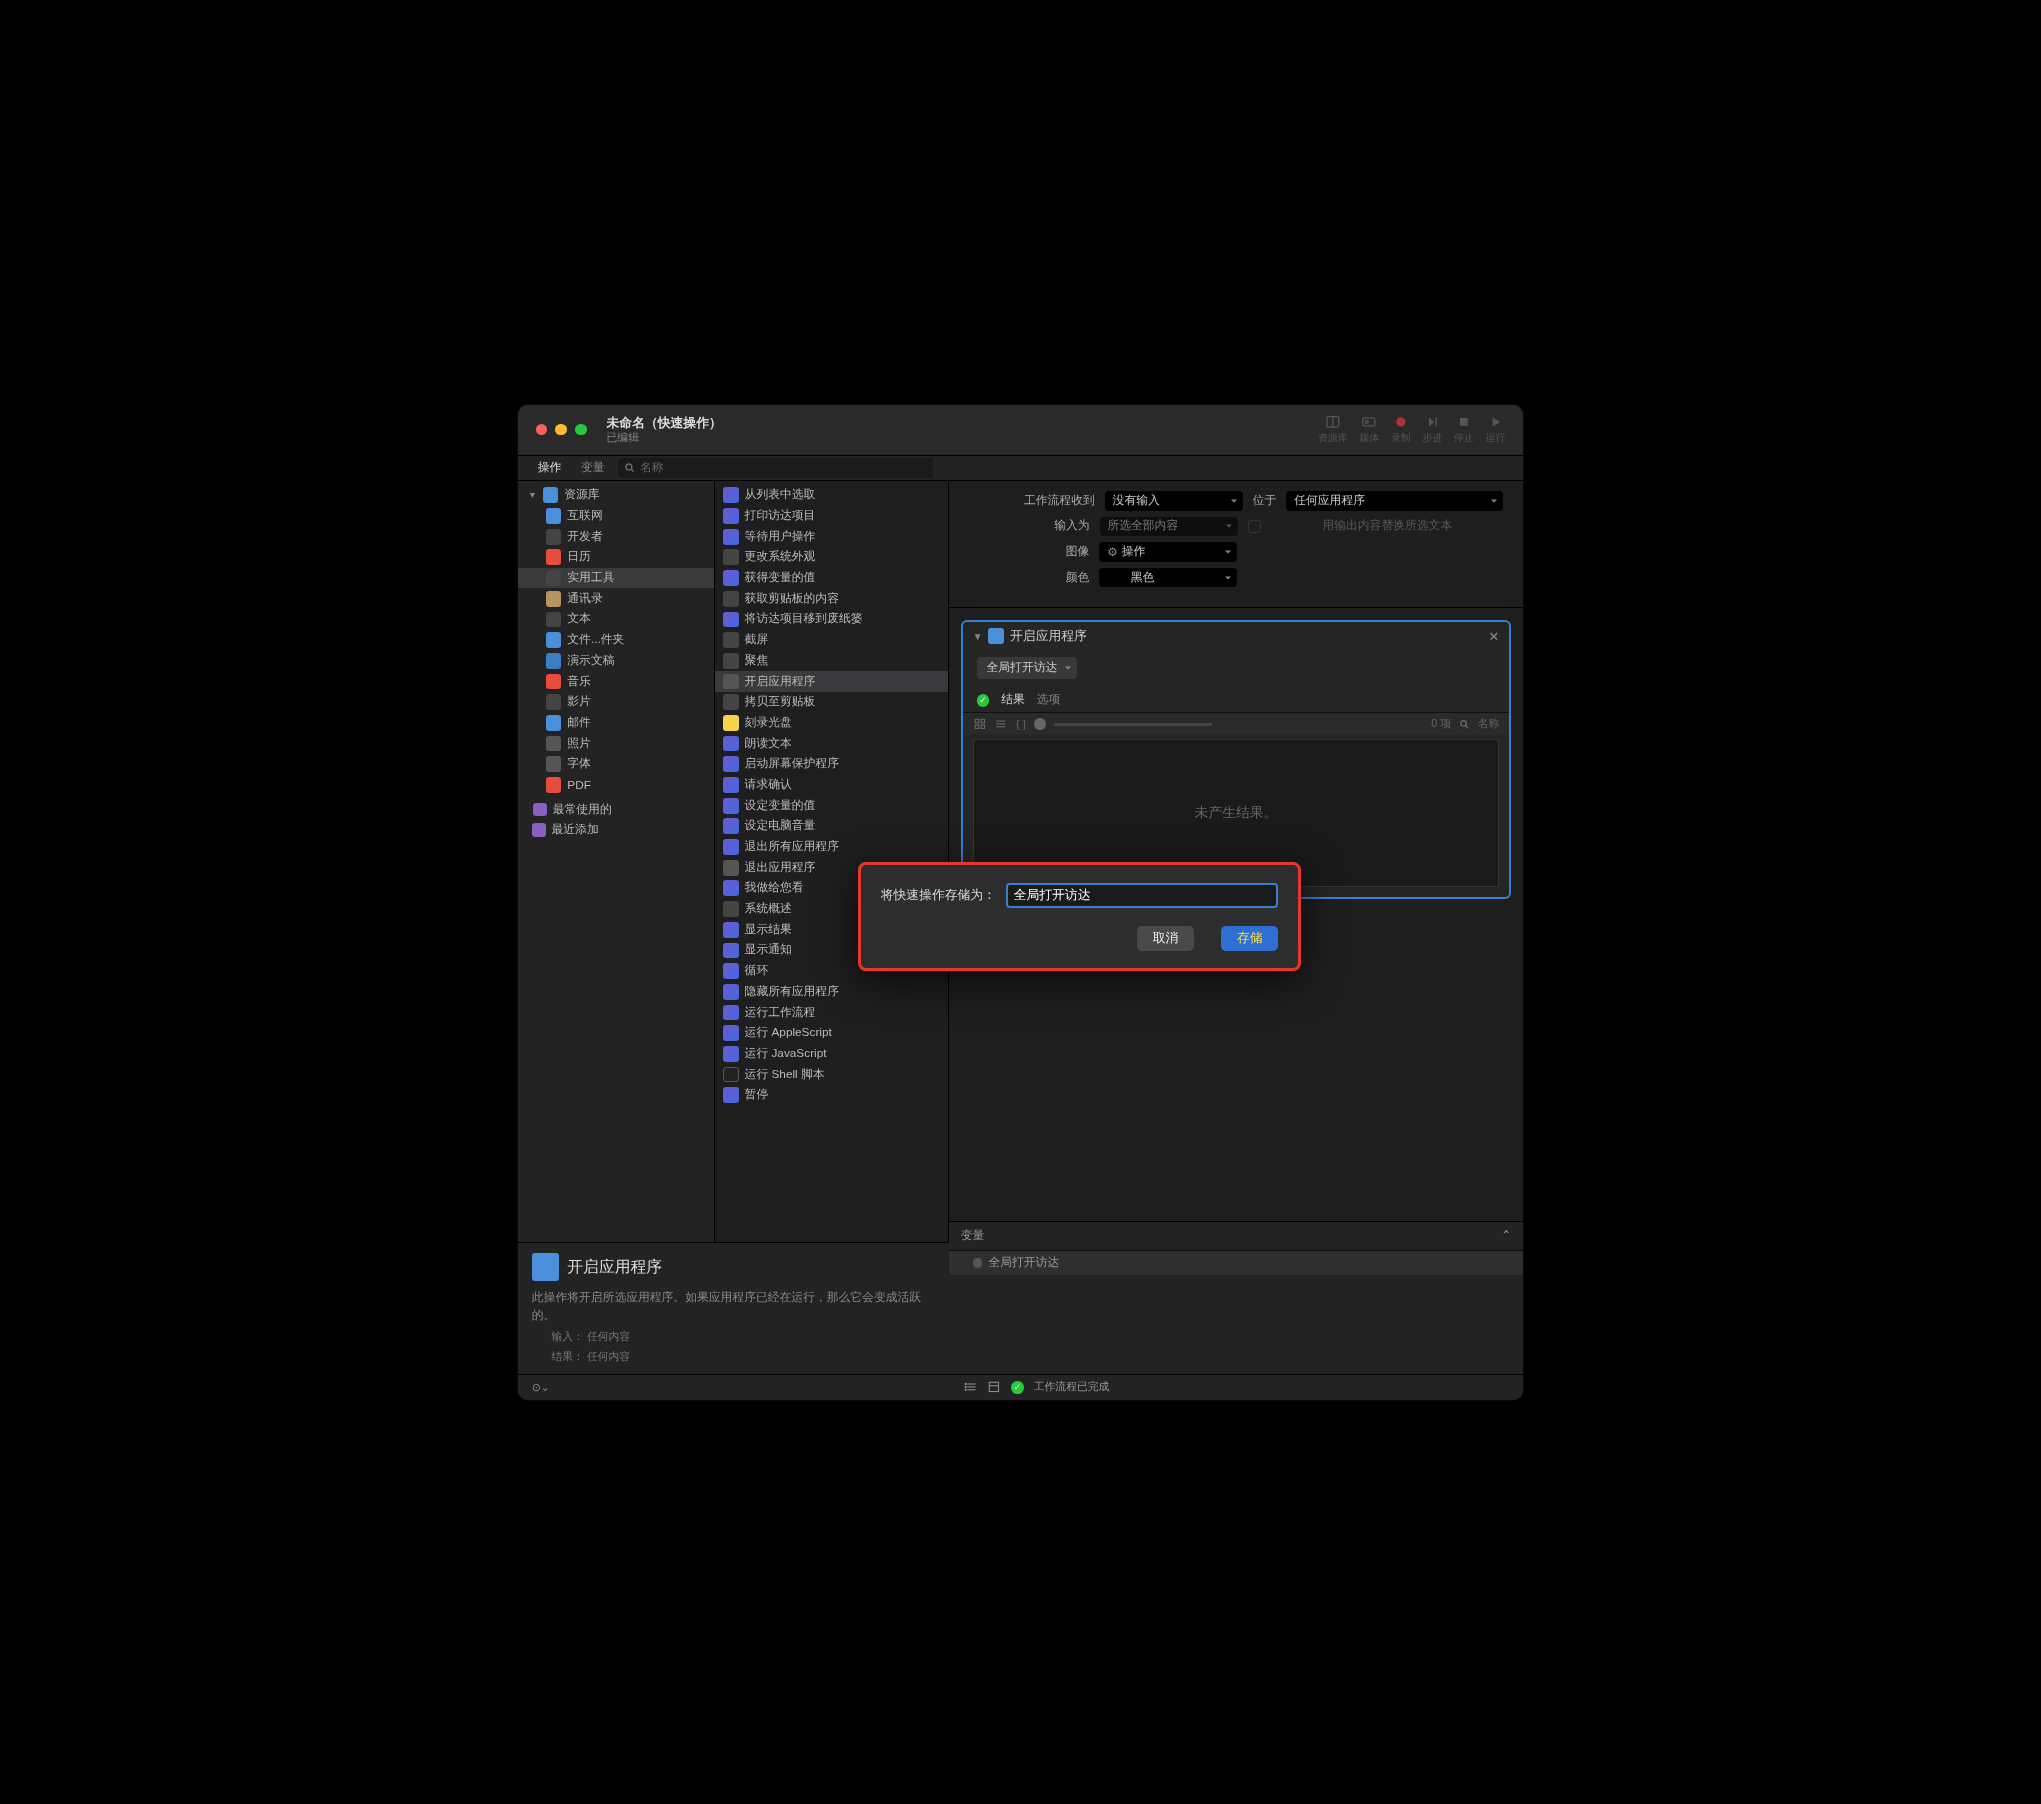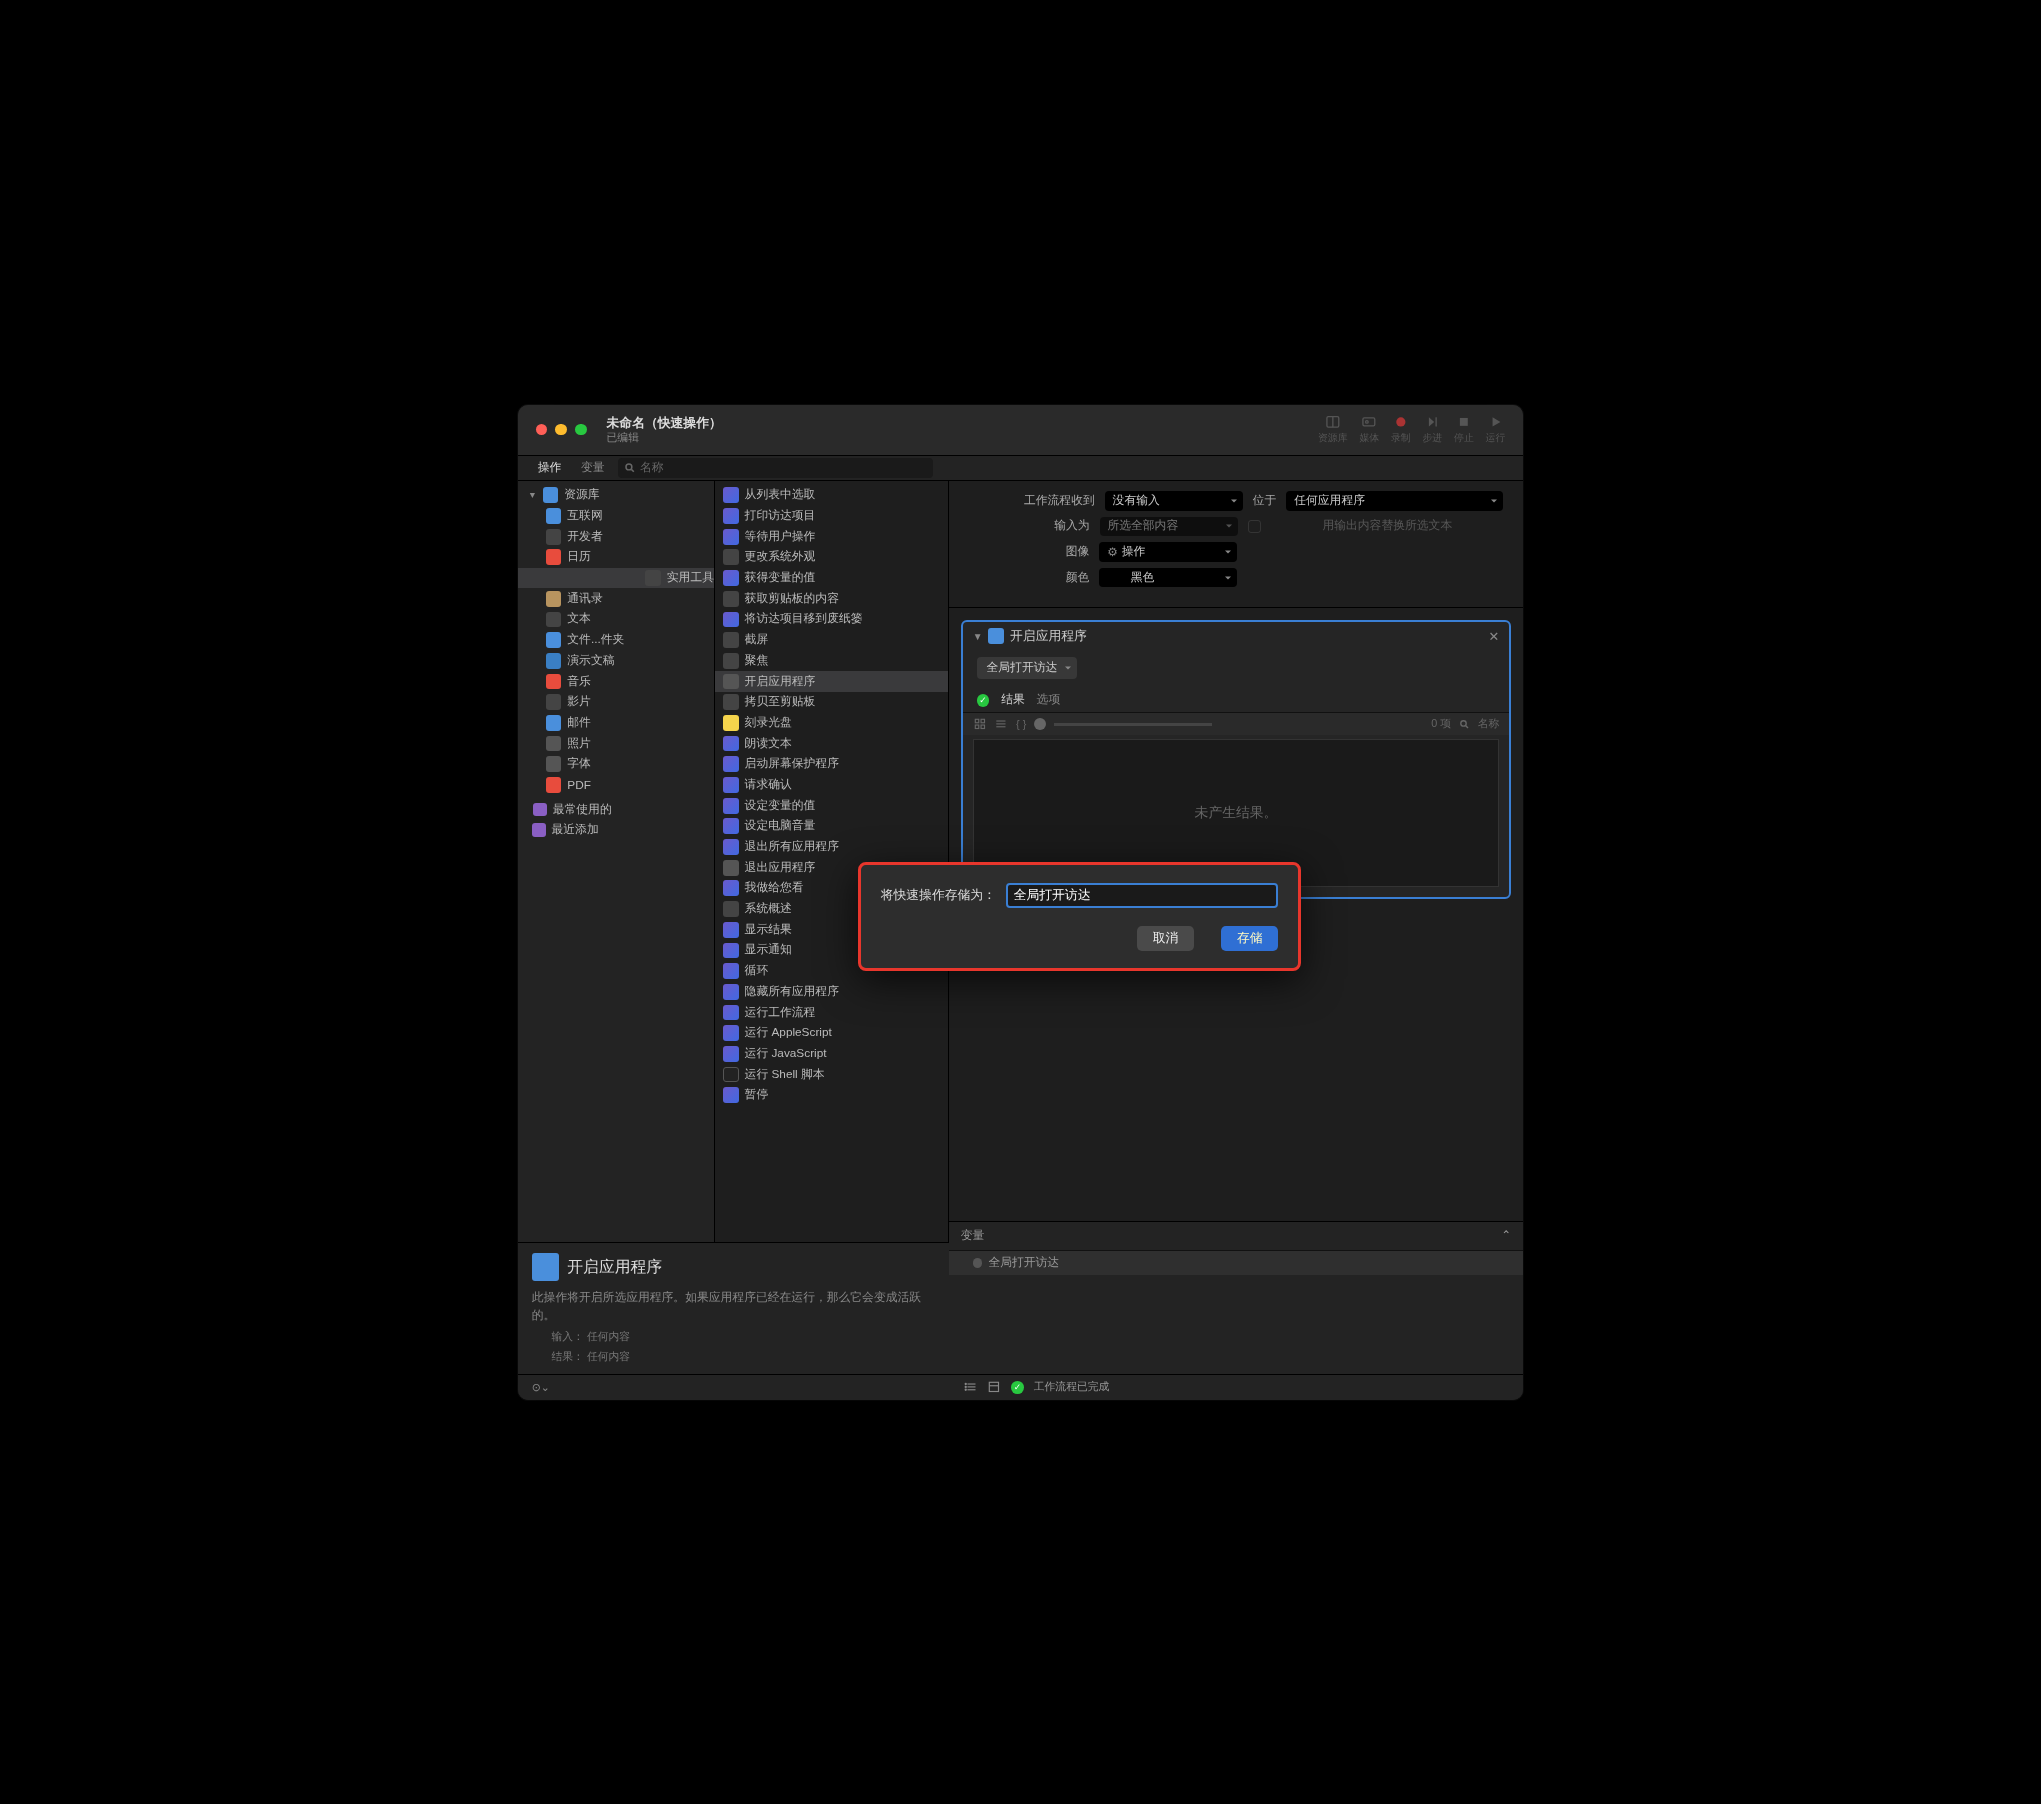--- a/index.html
+++ b/index.html
@@ -82,21 +82,21 @@
 .lib-item {
   display: flex;
   align-items: center;
   height: 20.7px;
   padding-left: 27.6px;
   font-size: 11.8px;
   color: #bbb;
   gap: 5.9px;
 }
 .lib-item.header { padding-left: 9.9px; font-weight: 500; }
-.lib-item.selected { background: #3a3a3c; justify-content: flex-end; }
+.lib-item.selected { background: #3a3a3c; }
 .lib-icon { width: 15.8px; height: 15.8px; border-radius: 3px; display: inline-flex; align-items: center; justify-content: center; font-size: 9.9px; flex-shrink: 0; }
 .ic-folder { background: #4a8fdc; }
 .ic-globe { background: #4a8fdc; color:#fff; }
 .ic-dev { background: #444; }
 .ic-cal { background: #e84c3d; color:#fff; }
 .ic-util { background: #444; }
 .ic-contacts { background: #b8945f; }
 .ic-text { background: #444; }
 .ic-finder { background: #4a8fdc; }
 .ic-keynote { background: #3a7fc4; }
@@ -311,21 +311,21 @@
 }
 .dialog-buttons { display: flex; justify-content: flex-end; gap: 27px; margin-top: 17.7px; }
 .btn {
   padding: 3.9px 15.8px;
   border-radius: 4.9px;
   font-size: 12.8px;
   border: none;
   color: #eee;
 }
 .btn-cancel { background: #4a4a4a; }
-.btn-save { background: #2f6fd4; color: #fef9c3; }
+.btn-save { background: #2f6fd4; color: #fde047; }
 </style>
 </head>
 <body>
 
 <div class="window">
 
   <div class="titlebar">
     <div class="traffic">
       <span class="tl-close"></span>
       <span class="tl-min"></span>

